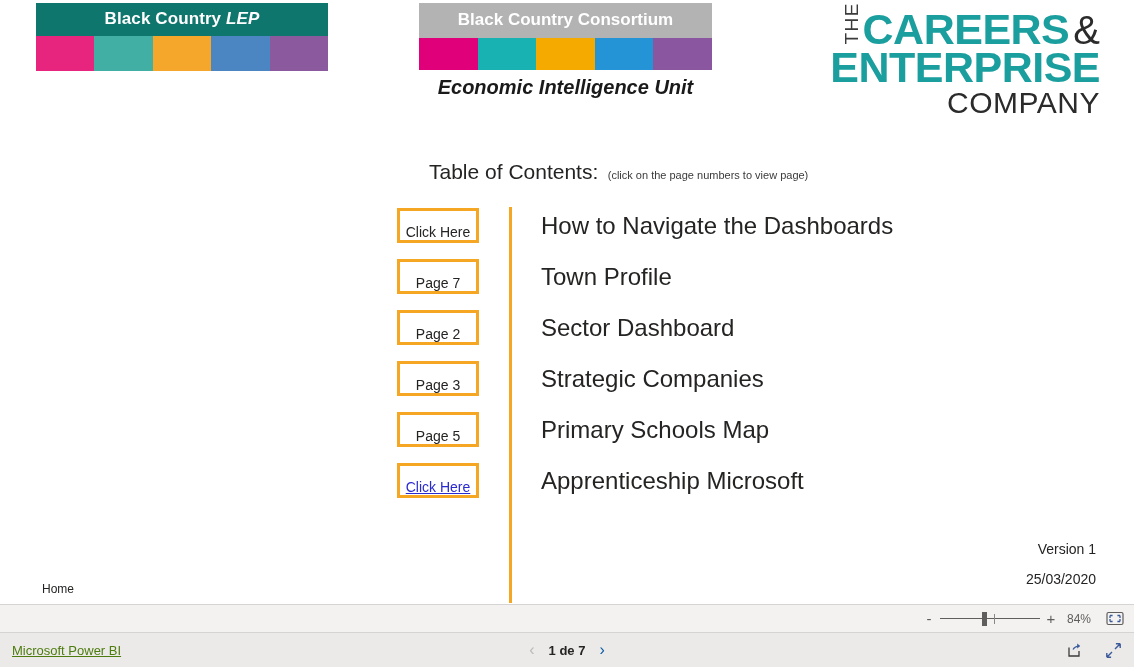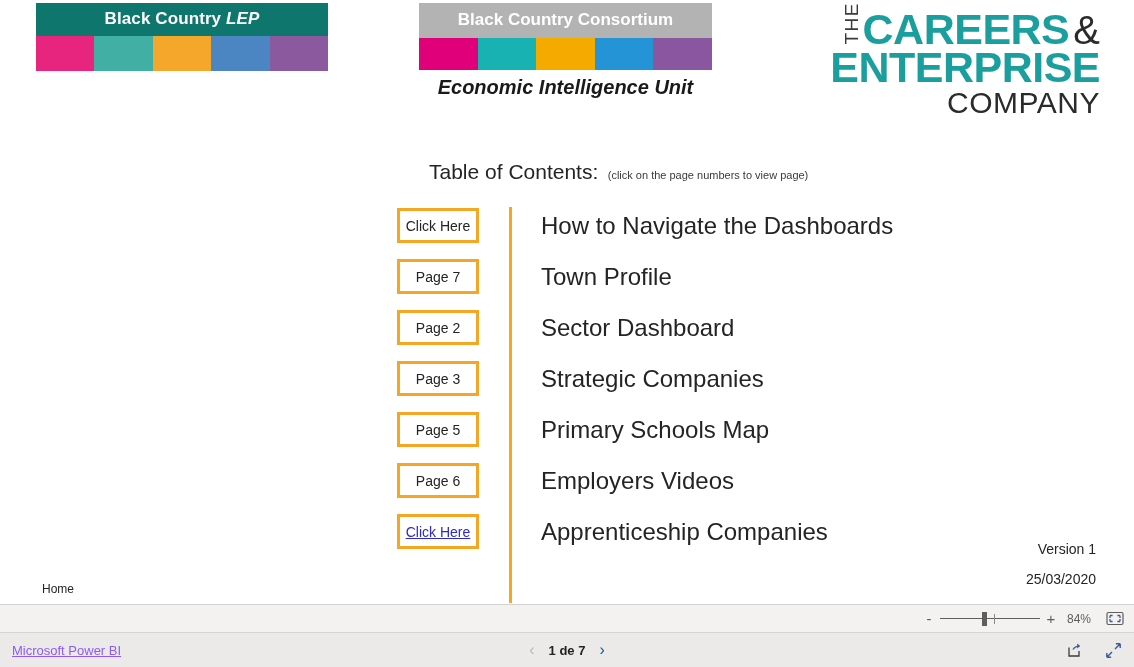--- a/index.html
+++ b/index.html
@@ -158,21 +158,21 @@
   }
   .toc-btn {
     position: absolute;
     left: 0; top: 0;
     width: 82px;
     height: 35px;
     border: 3px solid #f5a623;
     background: #ffffff;
     box-sizing: border-box;
     display: flex;
-    align-items: center;
+    align-items: flex-end;
     justify-content: center;
     font-size: 14px;
     color: #252423;
     cursor: pointer;
     font-family: "Liberation Sans", sans-serif;
     padding: 0;
   }
   .toc-btn.link-style span {
     color: #2a2ad1;
     text-decoration: underline;
@@ -278,21 +278,21 @@
     width: 1134px;
     height: 34px;
     background: #eceae8;
     display: flex;
     align-items: center;
   }
   #powerbi-link {
     position: absolute;
     left: 12px;
     font-size: 13px;
-    color: #8b5cf6;
+    color: #4d7c0f;
     text-decoration: underline;
     cursor: pointer;
   }
   #page-nav {
     position: absolute;
     left: 0; right: 0;
     display: flex;
     align-items: center;
     justify-content: center;
     gap: 14px;
@@ -391,30 +391,24 @@
         </button>
         <div class="toc-label">Strategic Companies</div>
       </div>
       <div class="toc-row">
         <button class="toc-btn">
           <span>Page 5</span>
         </button>
         <div class="toc-label">Primary Schools Map</div>
       </div>
       <div class="toc-row">
-        <button class="toc-btn">
-          <span>Page 6</span>
-        </button>
-        <div class="toc-label">Employers Videos</div>
-      </div>
-      <div class="toc-row">
         <button class="toc-btn link-style">
           <span>Click Here</span>
         </button>
-        <div class="toc-label">Apprenticeship Companies</div>
+        <div class="toc-label">Apprenticeship Microsoft</div>
       </div>
     </div>
 
   <div id="version-block">
     <div id="version-number">Version 1</div>
     <div id="version-date">25/03/2020</div>
   </div>
 
   <div id="home-label">Home</div>
 </div>

